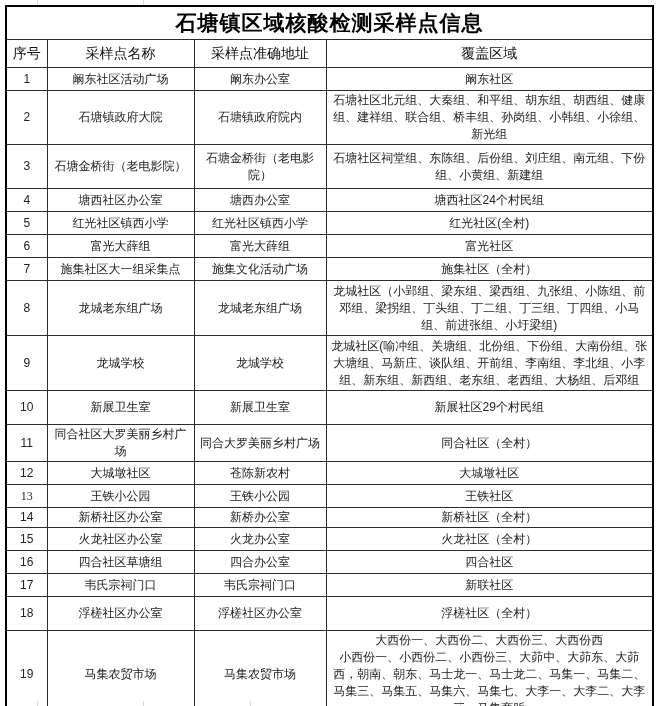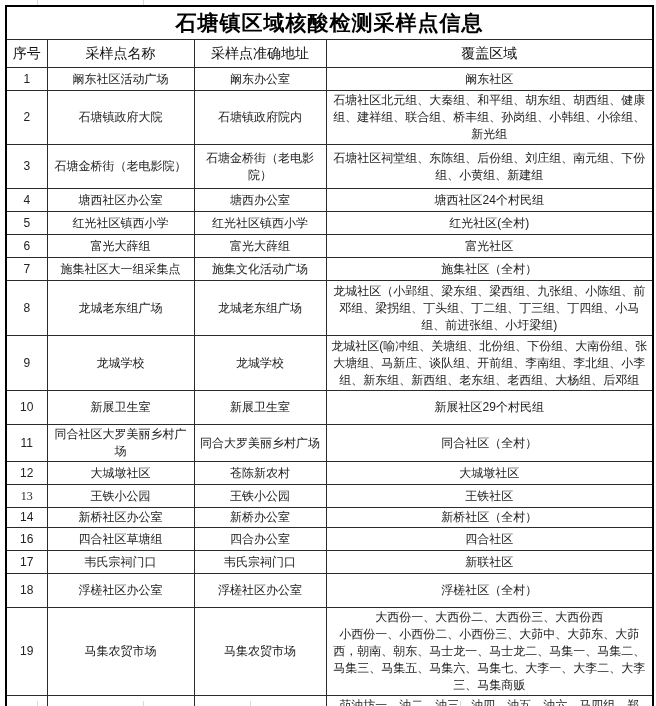--- a/index.html
+++ b/index.html
@@ -139,20 +139,26 @@
         <td class="c-address">王铁小公园</td>
         <td class="c-coverage">王铁社区</td>
       </tr>
       <tr style="height: 19px;">
         <td class="c-no">14</td>
         <td class="c-name">新桥社区办公室</td>
         <td class="c-address">新桥办公室</td>
         <td class="c-coverage">新桥社区（全村）</td>
       </tr>
       <tr style="height: 23px;">
+        <td class="c-no">15</td>
+        <td class="c-name">火龙社区办公室</td>
+        <td class="c-address">火龙办公室</td>
+        <td class="c-coverage">火龙社区（全村）</td>
+      </tr>
+      <tr style="height: 23px;">
         <td class="c-no">16</td>
         <td class="c-name">四合社区草塘组</td>
         <td class="c-address">四合办公室</td>
         <td class="c-coverage">四合社区</td>
       </tr>
       <tr style="height: 23px;">
         <td class="c-no">17</td>
         <td class="c-name">韦氏宗祠门口</td>
         <td class="c-address">韦氏宗祠门口</td>
         <td class="c-coverage">新联社区</td>

